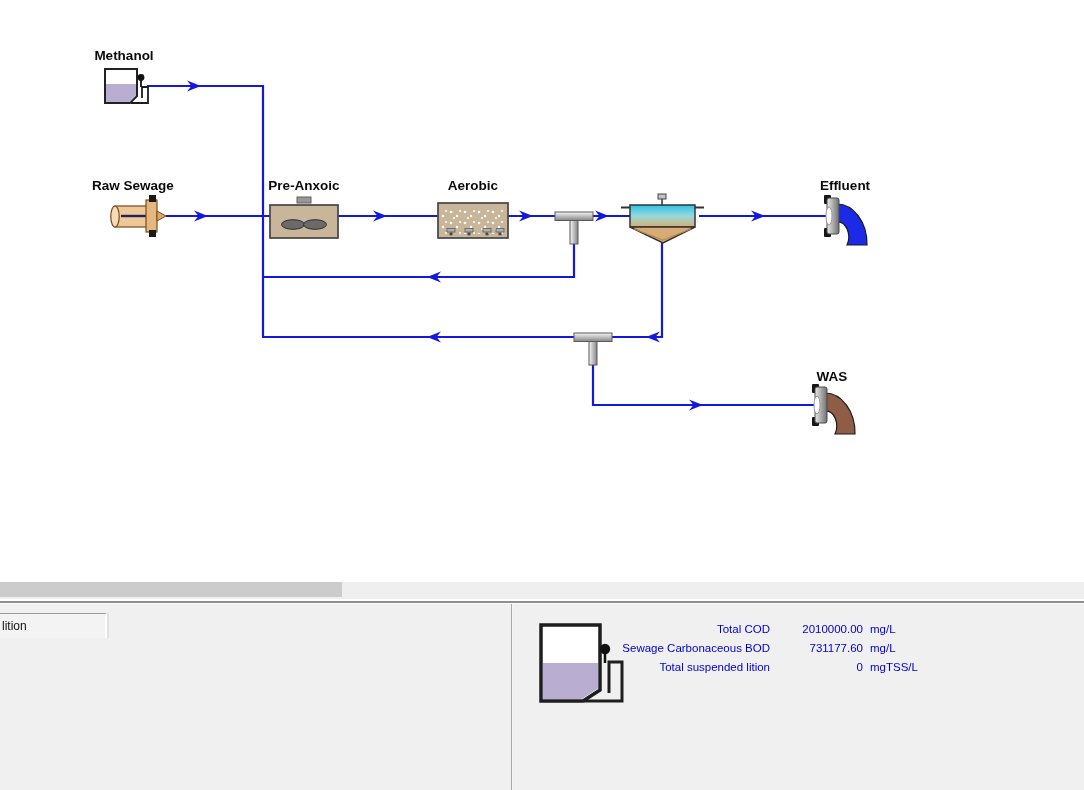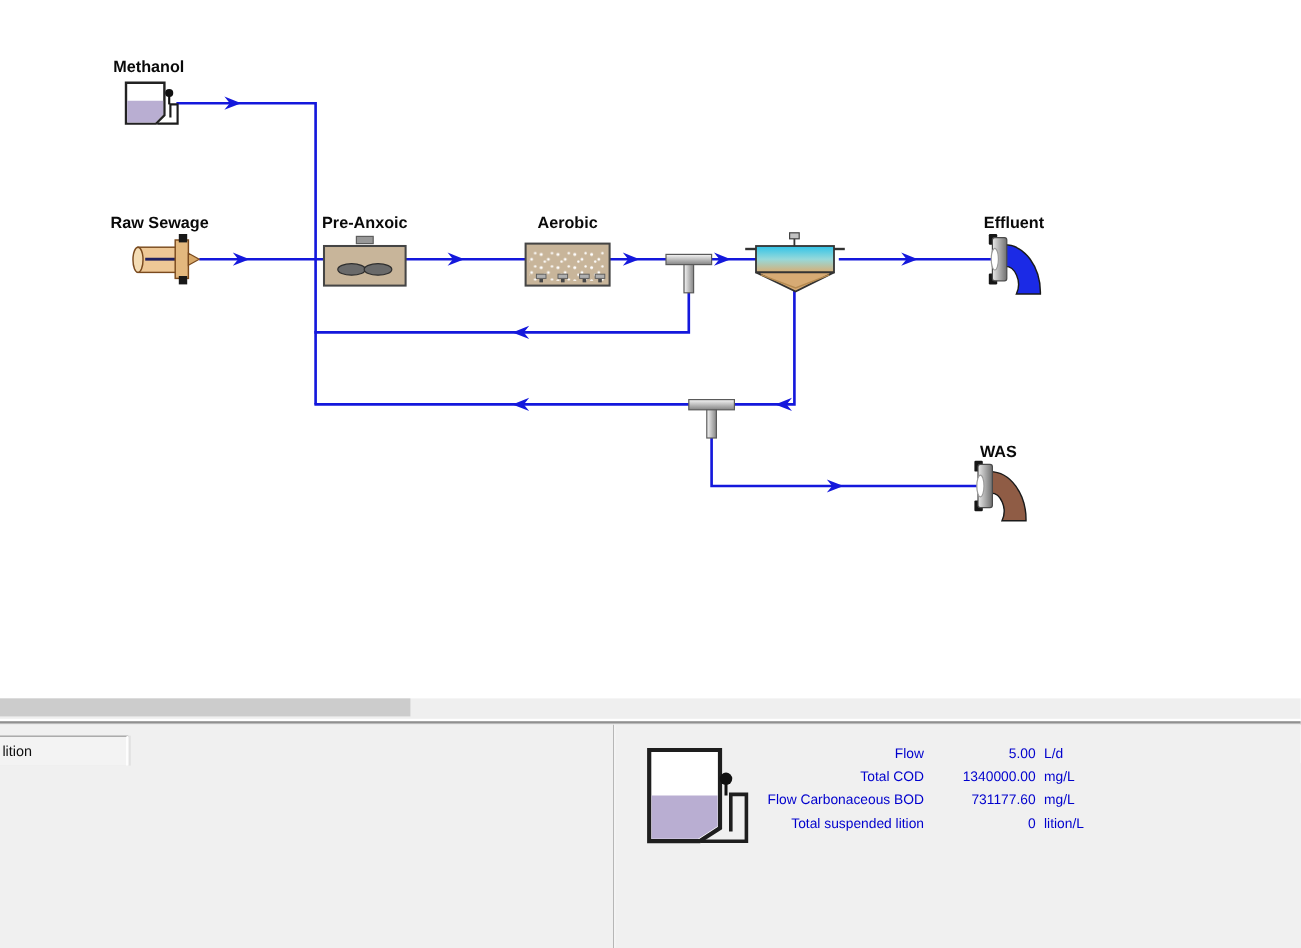--- a/index.html
+++ b/index.html
@@ -183,33 +183,28 @@
         <path d="M10,47 H65 V72.5 L48.8,83 H10 Z" fill="#b9aed2"></path>
         <path d="M51,85 H89 V46 H76 V77" fill="none" stroke="#1e1e1e" stroke-width="3"></path>
         <line x1="72" y1="37" x2="72" y2="47" stroke="#111111" stroke-width="2.5"></line>
         <circle cx="72" cy="33" r="5.2" fill="#111111"></circle>
       </g>
     </svg>
   </div>
 
   <div class="props">
     <div class="prop-row">
-      <span class="p-label">Flow</span>
-      <span class="p-value">5.00</span>
-      <span class="p-unit">L/d</span>
-    </div>
-    <div class="prop-row">
       <span class="p-label">Total COD</span>
-      <span class="p-value">1340000.00</span>
+      <span class="p-value">2010000.00</span>
       <span class="p-unit">mg/L</span>
     </div>
     <div class="prop-row">
-      <span class="p-label">Flow Carbonaceous BOD</span>
+      <span class="p-label">Sewage Carbonaceous BOD</span>
       <span class="p-value">731177.60</span>
       <span class="p-unit">mg/L</span>
     </div>
     <div class="prop-row">
       <span class="p-label">Total suspended lition</span>
       <span class="p-value">0</span>
-      <span class="p-unit">lition/L</span>
+      <span class="p-unit">mgTSS/L</span>
     </div>
   </div>
 </div>
 
 </body></html>

